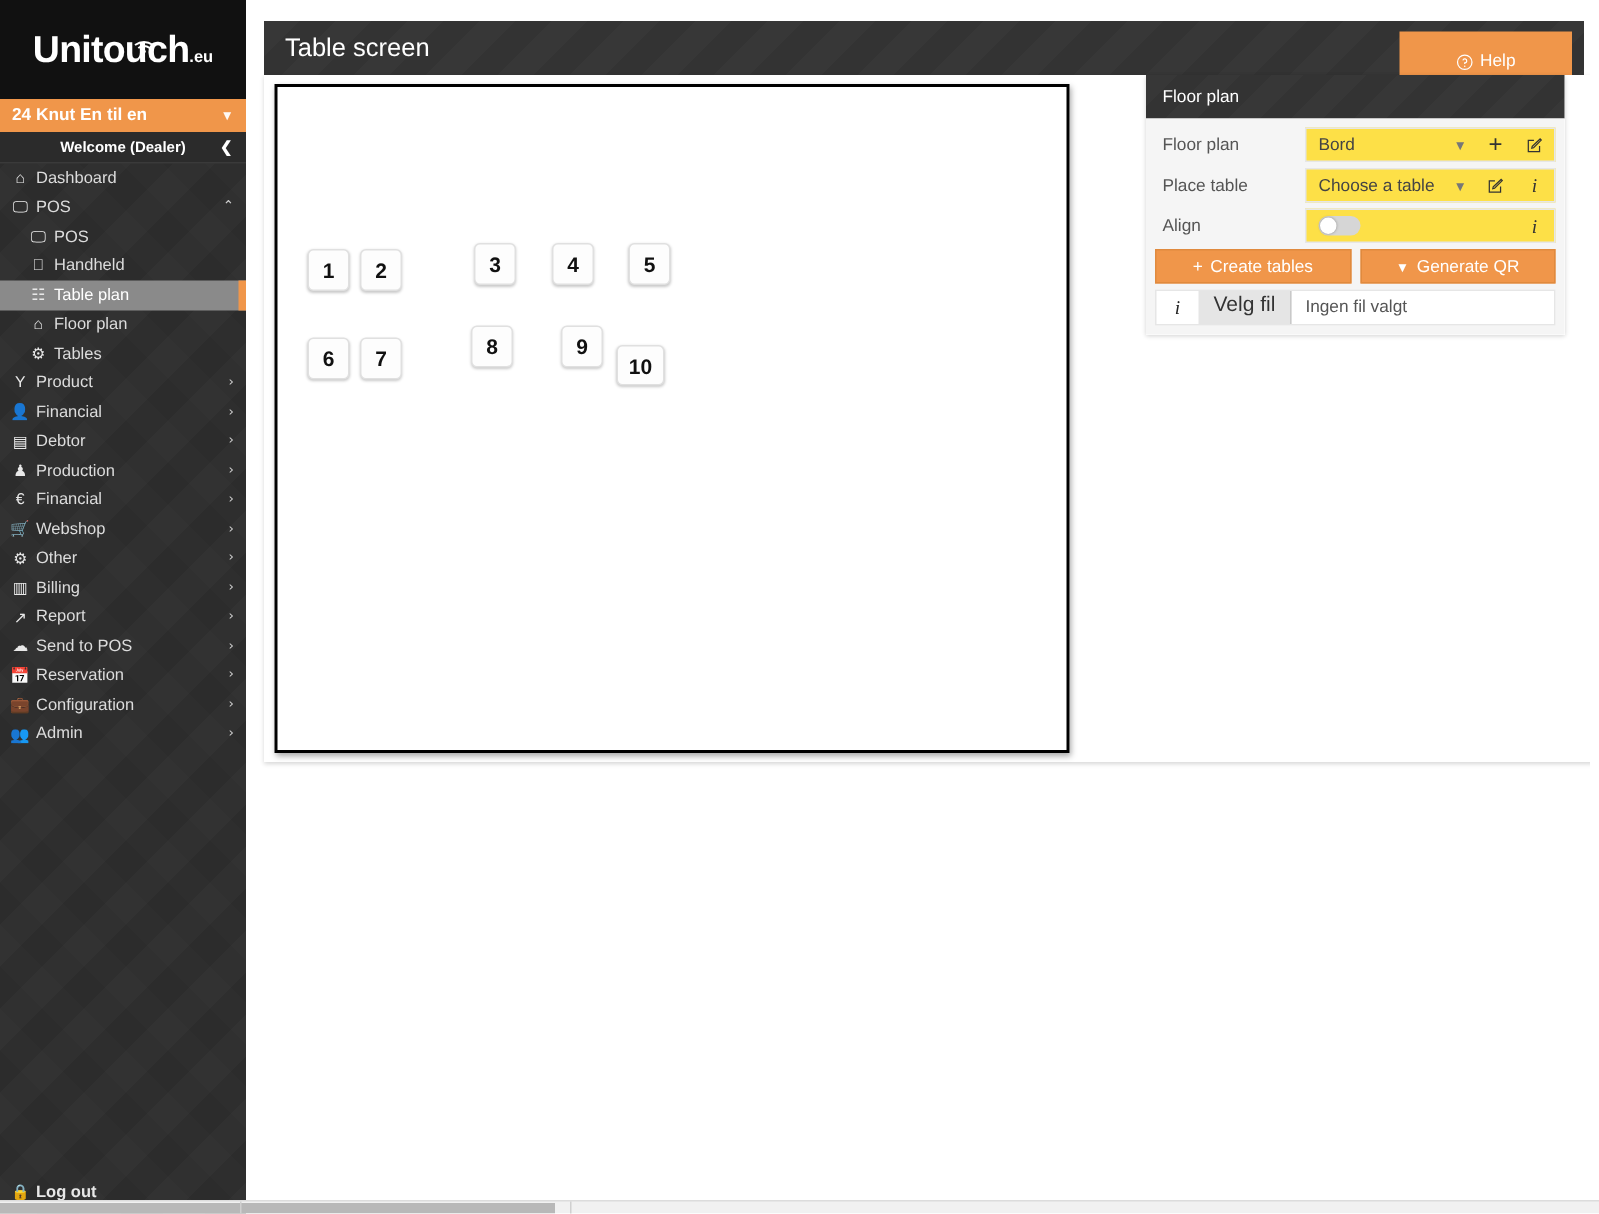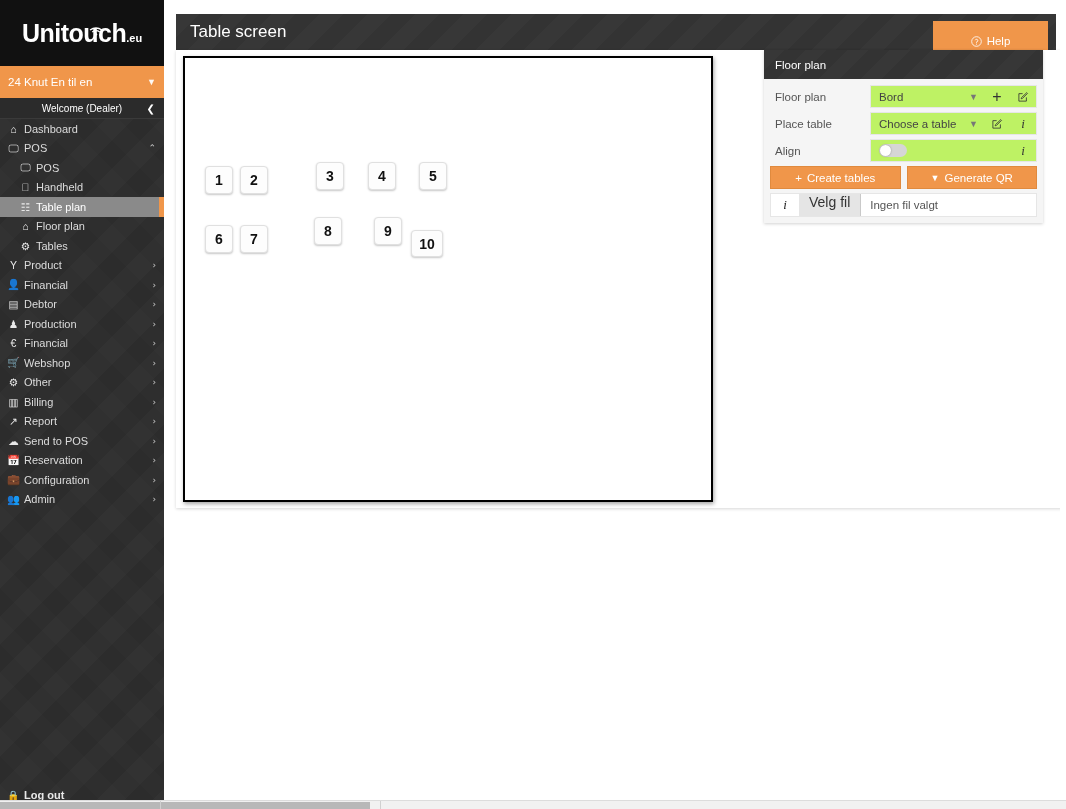--- a/index.html
+++ b/index.html
@@ -34,31 +34,31 @@
     letter-spacing: -0.5px; line-height: 1;
     font-family: "Liberation Sans", sans-serif;
     position: relative;
   }
   .logo-text .suffix { font-size: 11px; font-weight: 700; letter-spacing: 0; }
   .logo-wifi {
     position: absolute; left: 67px; top: 6px;
     width: 14px; height: 9px;
   }
   #account-bar {
-    height: 32px; background: #f0964a;
+    height: 22px; background: #f0964a;
     display: flex; align-items: center;
     padding: 0 8px; color: #ffffff;
-    font-size: 11.5px; font-weight: 400;
+    font-size: 11.5px; font-weight: 700;
     justify-content: space-between;
   }
   #account-bar .caret { font-size: 9px; opacity: .95; }
   #welcome-bar {
     height: 21px; background: #2b2b2b;
     display: flex; align-items: center; justify-content: center;
-    color: #ffffff; font-size: 10px; font-weight: 400;
+    color: #ffffff; font-size: 10px; font-weight: 700;
     position: relative;
     border-bottom: 1px solid #3a3a3a;
   }
   #welcome-bar .collapse {
     position: absolute; right: 9px; top: 50%; transform: translateY(-50%);
     font-size: 10px; color: #ffffff;
   }
   .nav-item {
     height: 19.5px;
     display: flex; align-items: center;
@@ -165,21 +165,21 @@
   }
   .card-body { background: #f5f5f5; padding: 6px; }
   .form-row {
     display: flex; align-items: center;
     height: 23px; margin-bottom: 4px;
   }
   .form-row .lab {
     width: 100px; font-size: 11.5px; color: #555; padding-left: 5px;
   }
   .ctrl-group {
-    flex: 1; height: 23px; background: #bef264;
+    flex: 1; height: 23px; background: #fde047;
     display: flex; align-items: center;
     border: 1px solid #e6e6e6;
   }
   .fake-select {
     flex: 1; height: 100%;
     display: flex; align-items: center; justify-content: space-between;
     padding: 0 6px 0 8px;
     font-size: 11.5px; color: #444; cursor: pointer;
   }
   .fake-select .chev { font-size: 9px; color: #777; }

